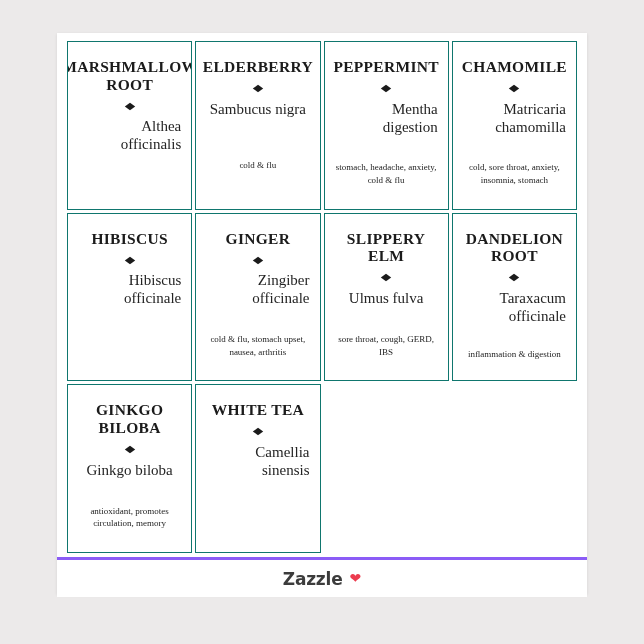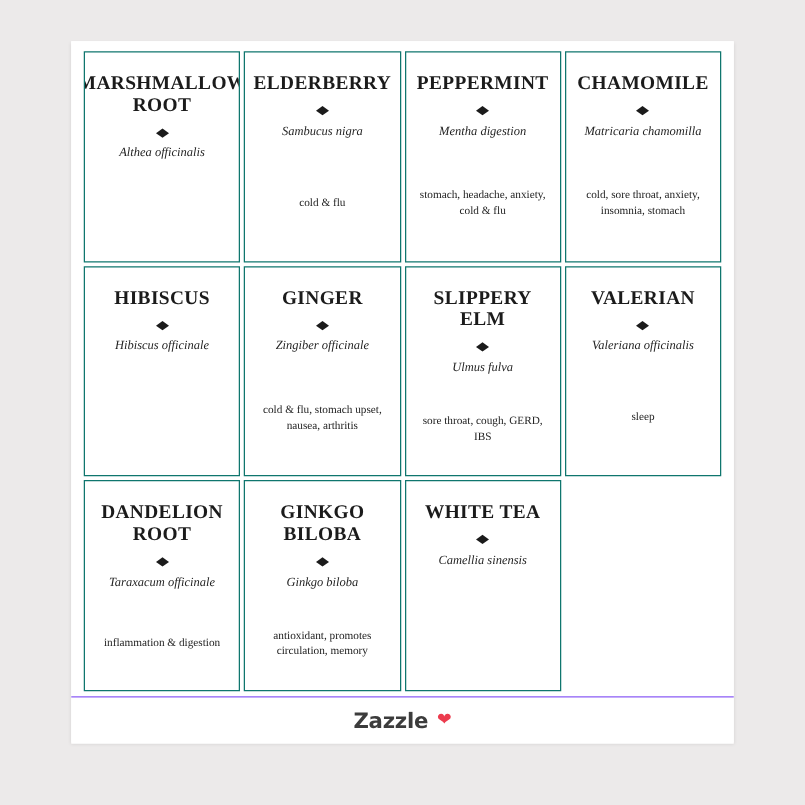--- a/index.html
+++ b/index.html
@@ -67,24 +67,23 @@
     margin: 8px 0 6px 0;
     width: 100%;
     display: flex;
     justify-content: center;
     align-items: center;
     height: 10px;
   }
   .diamond svg { display: block; }
   .card-latin {
     font-family: "Liberation Serif", serif;
-    font-style: italic;
-    font-size: 10px;
+    font-size: 15px;
     line-height: 1.2;
-    text-align: left;
+    text-align: right;
     color: #242424;
     margin: 0 0 2px 0;
   }
   .card-uses {
     font-family: "Liberation Serif", serif;
     font-size: 9px;
     line-height: 1.42;
     text-align: center;
     color: #242424;
     margin-top: auto;
@@ -99,21 +98,21 @@
     justify-content: center;
     width: 100%;
   }
   #footer {
     position: absolute;
     left: 0;
     top: 524px;
     width: 530px;
     height: 37px;
     background: #ffffff;
-    border-top: 1px solid #8b5cf6;
+    border-top: 3px solid #8b5cf6;
     display: flex;
     align-items: center;
     justify-content: center;
   }
   #zazzle-wordmark {
     font-family: "DejaVu Sans", sans-serif;
     font-weight: bold;
     font-size: 17px;
     letter-spacing: -0.2px;
     color: #3c3c3c;
@@ -211,32 +210,20 @@
           <svg width="26" height="9" viewBox="0 0 26 9">
               <polygon points="13,0.8 18.2,4.5 13,8.2 7.8,4.5" fill="#1b1b1b"></polygon>
             </svg>
         </div>
         <div class="card-latin">Ulmus fulva</div>
         <div class="card-body">
           <div class="card-uses">sore throat, cough, GERD, IBS</div>
         </div>
       </div>
 
-      <div class="card">
-        <div class="card-name">VALERIAN</div>
-        <div class="diamond">
-          <svg width="26" height="9" viewBox="0 0 26 9">
-              <polygon points="13,0.8 18.2,4.5 13,8.2 7.8,4.5" fill="#1b1b1b"></polygon>
-            </svg>
-        </div>
-        <div class="card-latin">Valeriana officinalis</div>
-        <div class="card-body">
-          <div class="card-uses">sleep</div>
-        </div>
-      </div>
 
       <div class="card">
         <div class="card-name">DANDELION ROOT</div>
         <div class="diamond">
           <svg width="26" height="9" viewBox="0 0 26 9">
               <polygon points="13,0.8 18.2,4.5 13,8.2 7.8,4.5" fill="#1b1b1b"></polygon>
             </svg>
         </div>
         <div class="card-latin">Taraxacum officinale</div>
         <div class="card-body">

